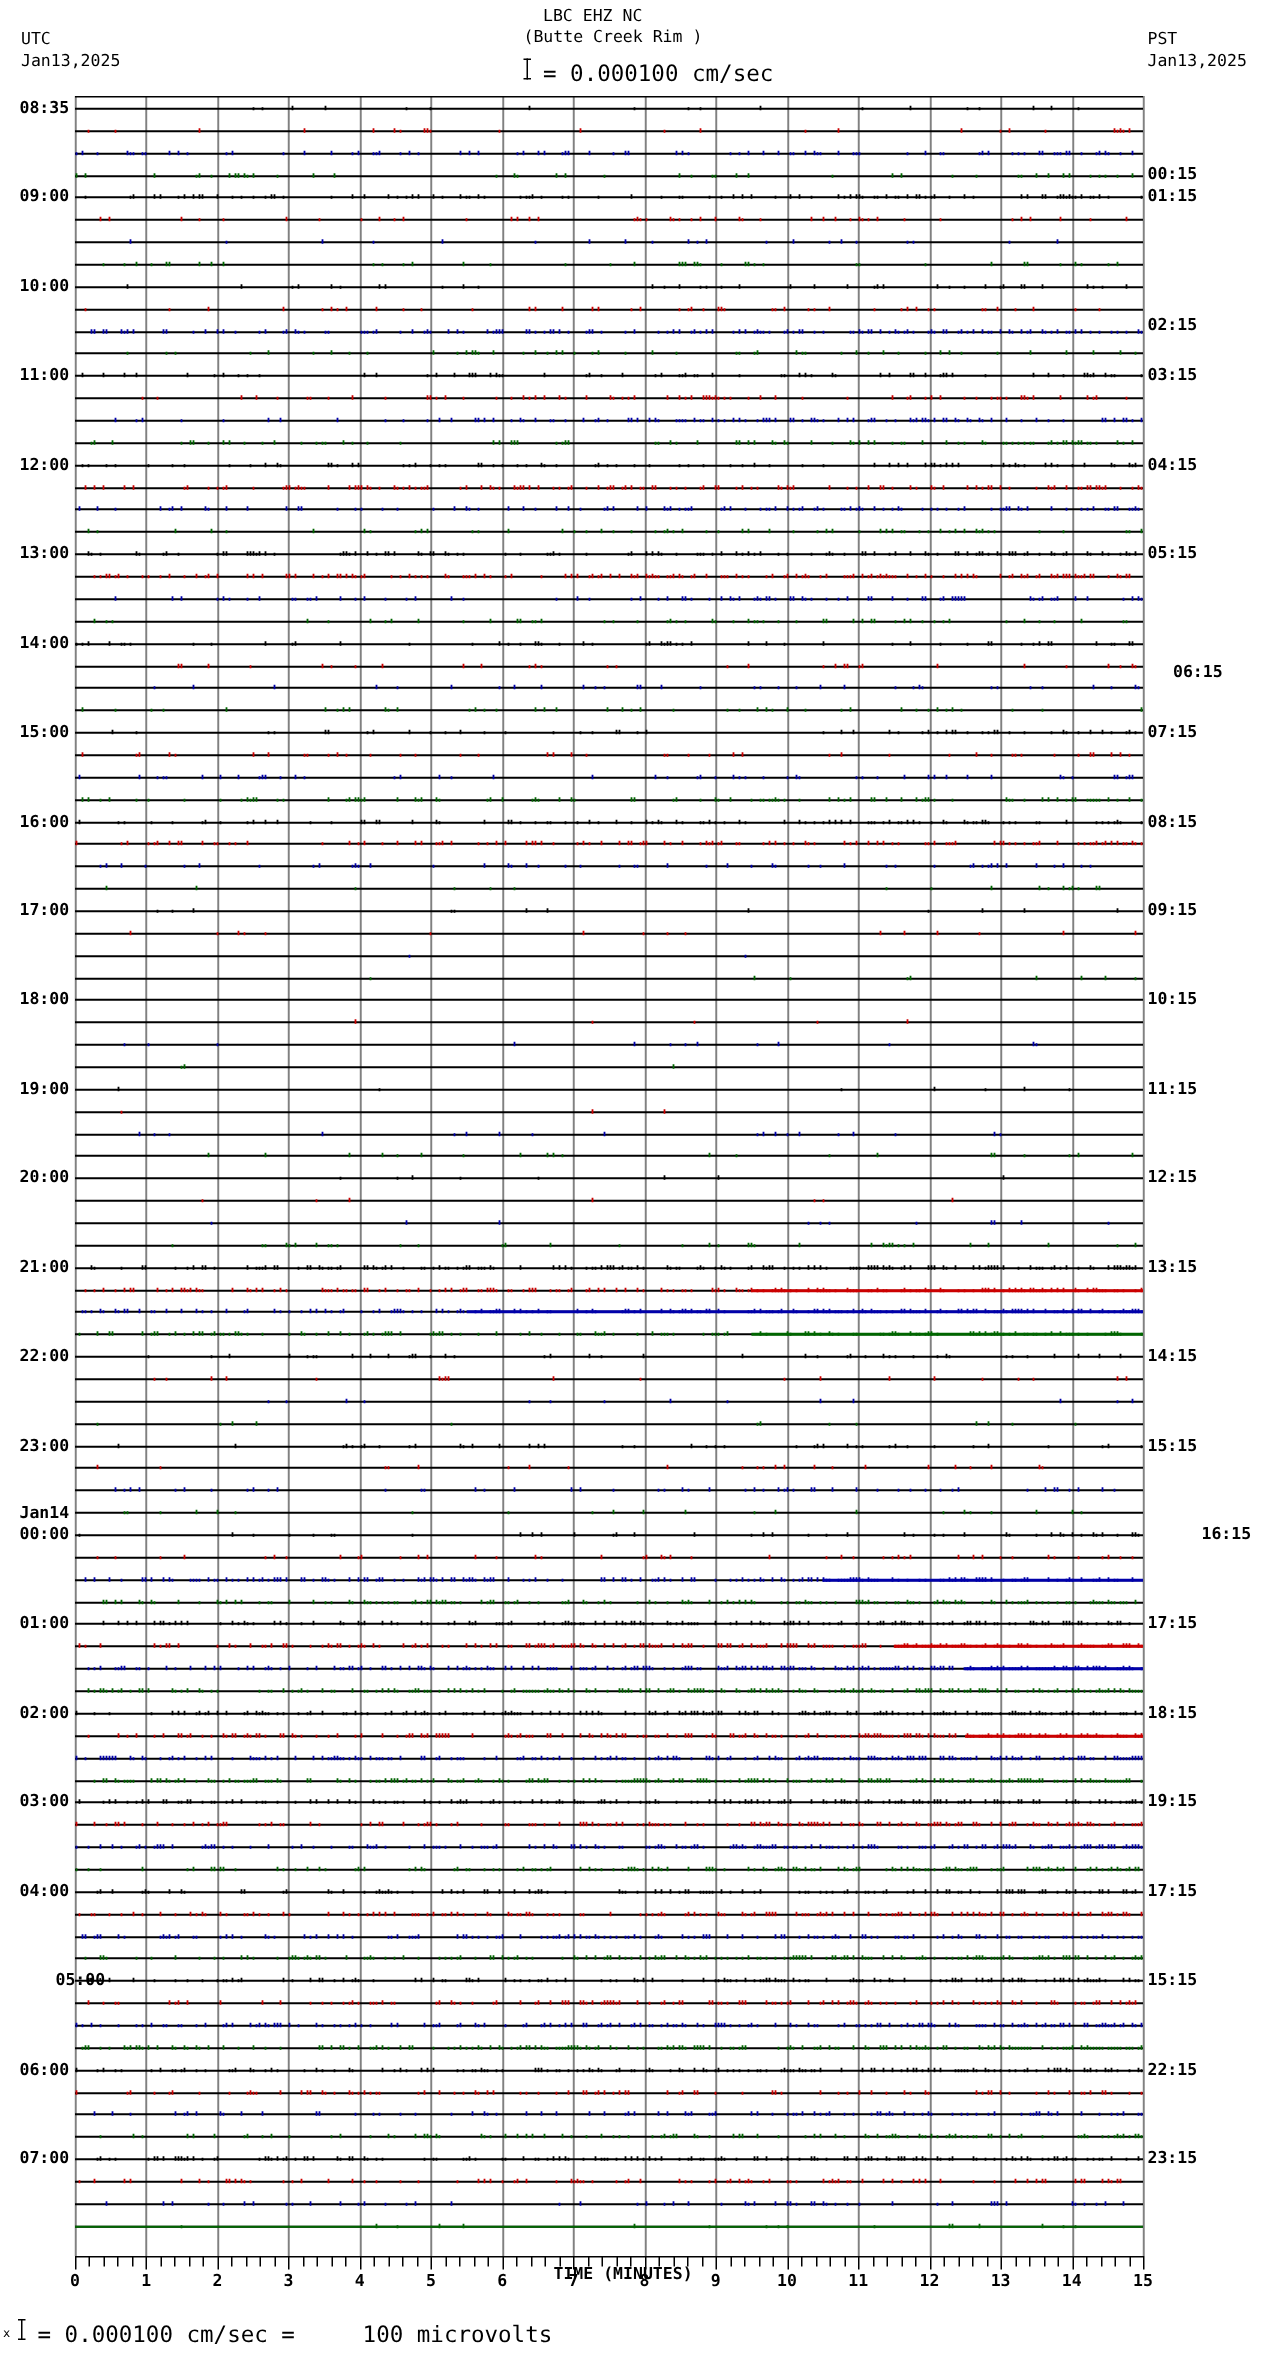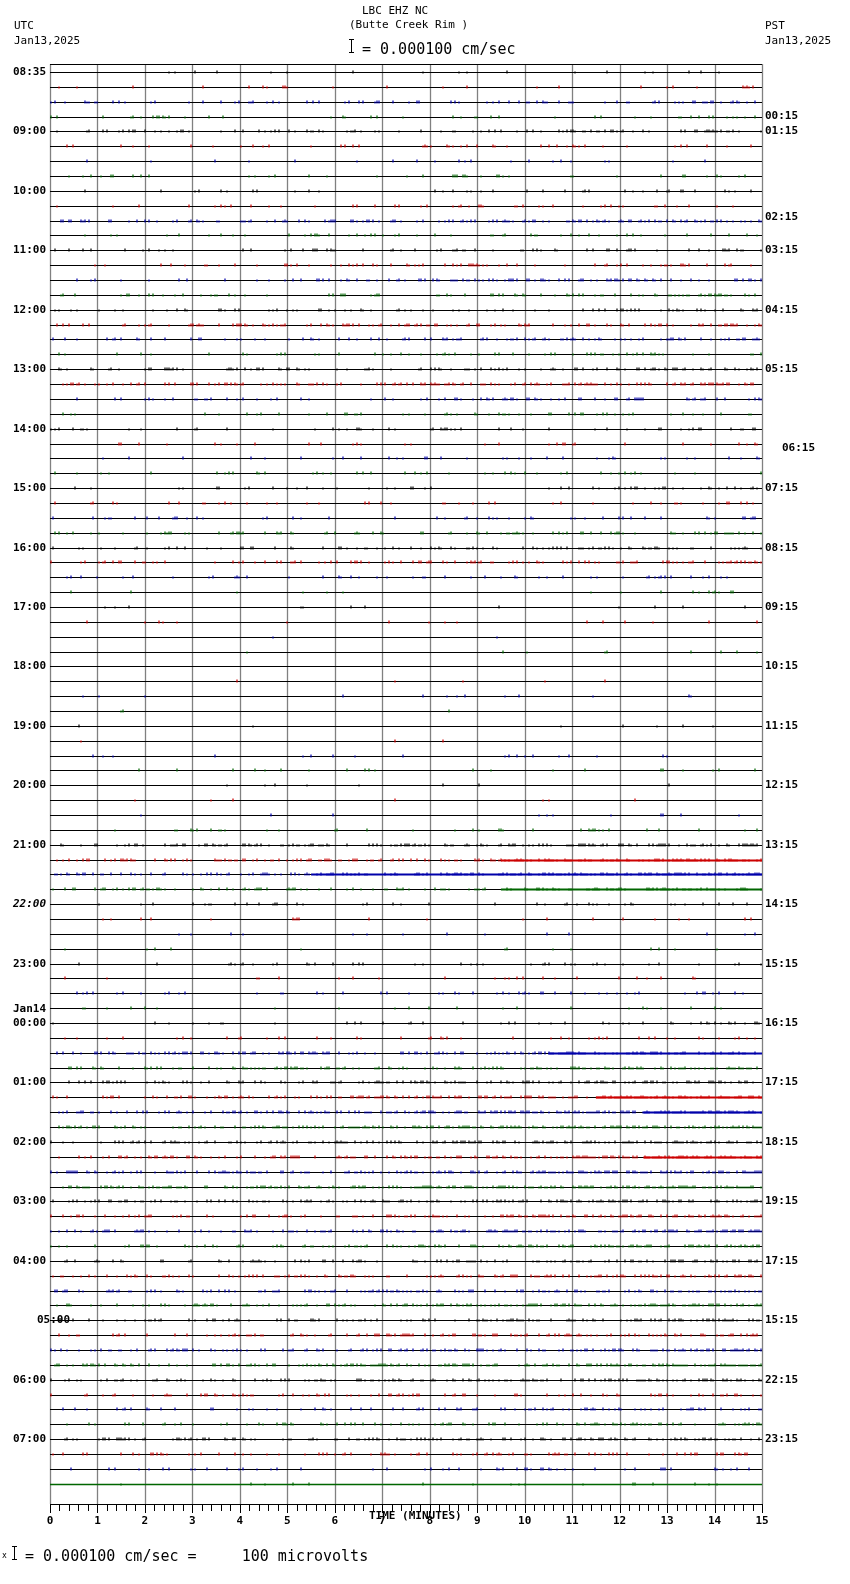--- a/index.html
+++ b/index.html
@@ -330,21 +330,21 @@
     <div class="lbl" style="left: 13px; top: 303.76px;">12:00</div>
     <div class="lbl" style="left: 13px; top: 363.2px;">13:00</div>
     <div class="lbl" style="left: 13px; top: 422.64px;">14:00</div>
     <div class="lbl" style="left: 13px; top: 482.08px;">15:00</div>
     <div class="lbl" style="left: 13px; top: 541.52px;">16:00</div>
     <div class="lbl" style="left: 13px; top: 600.96px;">17:00</div>
     <div class="lbl" style="left: 13px; top: 660.4px;">18:00</div>
     <div class="lbl" style="left: 13px; top: 719.84px;">19:00</div>
     <div class="lbl" style="left: 13px; top: 779.28px;">20:00</div>
     <div class="lbl" style="left: 13px; top: 838.72px;">21:00</div>
-    <div class="lbl" style="left: 13px; top: 898.16px; font-style: italic;">22:00</div>
+    <div class="lbl" style="left: 13px; top: 898.16px;">22:00</div>
     <div class="lbl" style="left: 13px; top: 957.6px;">23:00</div>
     <div class="lbl" style="left: 13px; top: 1017.04px;">00:00</div>
     <div class="lbl" style="left: 13px; top: 1003.04px;">Jan14</div>
     <div class="lbl" style="left: 13px; top: 1076.48px;">01:00</div>
     <div class="lbl" style="left: 13px; top: 1135.92px;">02:00</div>
     <div class="lbl" style="left: 13px; top: 1195.36px;">03:00</div>
     <div class="lbl" style="left: 13px; top: 1254.8px;">04:00</div>
     <div class="lbl" style="left: 13px; top: 1314.24px; margin-left: 24px;">05:00</div>
     <div class="lbl" style="left: 13px; top: 1373.68px;">06:00</div>
     <div class="lbl" style="left: 13px; top: 1433.12px;">07:00</div>
@@ -357,21 +357,21 @@
     <div class="lbl" style="left: 765px; top: 442px; margin-left: 17px;">06:15</div>
     <div class="lbl" style="left: 765px; top: 482.08px;">07:15</div>
     <div class="lbl" style="left: 765px; top: 541.52px;">08:15</div>
     <div class="lbl" style="left: 765px; top: 600.96px;">09:15</div>
     <div class="lbl" style="left: 765px; top: 660.4px;">10:15</div>
     <div class="lbl" style="left: 765px; top: 719.84px;">11:15</div>
     <div class="lbl" style="left: 765px; top: 779.28px;">12:15</div>
     <div class="lbl" style="left: 765px; top: 838.72px;">13:15</div>
     <div class="lbl" style="left: 765px; top: 898.16px;">14:15</div>
     <div class="lbl" style="left: 765px; top: 957.6px;">15:15</div>
-    <div class="lbl" style="left: 765px; top: 1017.04px;">16:15</div>
+    <div class="lbl" style="left: 765px; top: 1017.04px; padding-left: 36px;">16:15</div>
     <div class="lbl" style="left: 765px; top: 1076.48px;">17:15</div>
     <div class="lbl" style="left: 765px; top: 1135.92px;">18:15</div>
     <div class="lbl" style="left: 765px; top: 1195.36px;">19:15</div>
     <div class="lbl" style="left: 765px; top: 1254.8px;">17:15</div>
     <div class="lbl" style="left: 765px; top: 1314.24px;">15:15</div>
     <div class="lbl" style="left: 765px; top: 1373.68px;">22:15</div>
     <div class="lbl" style="left: 765px; top: 1433.12px;">23:15</div>
     <div class="tick-lbl" style="left: 50px; top: 1515px;">0</div>
     <div class="tick-lbl" style="left: 97.4667px; top: 1515px;">1</div>
     <div class="tick-lbl" style="left: 144.933px; top: 1515px;">2</div>

